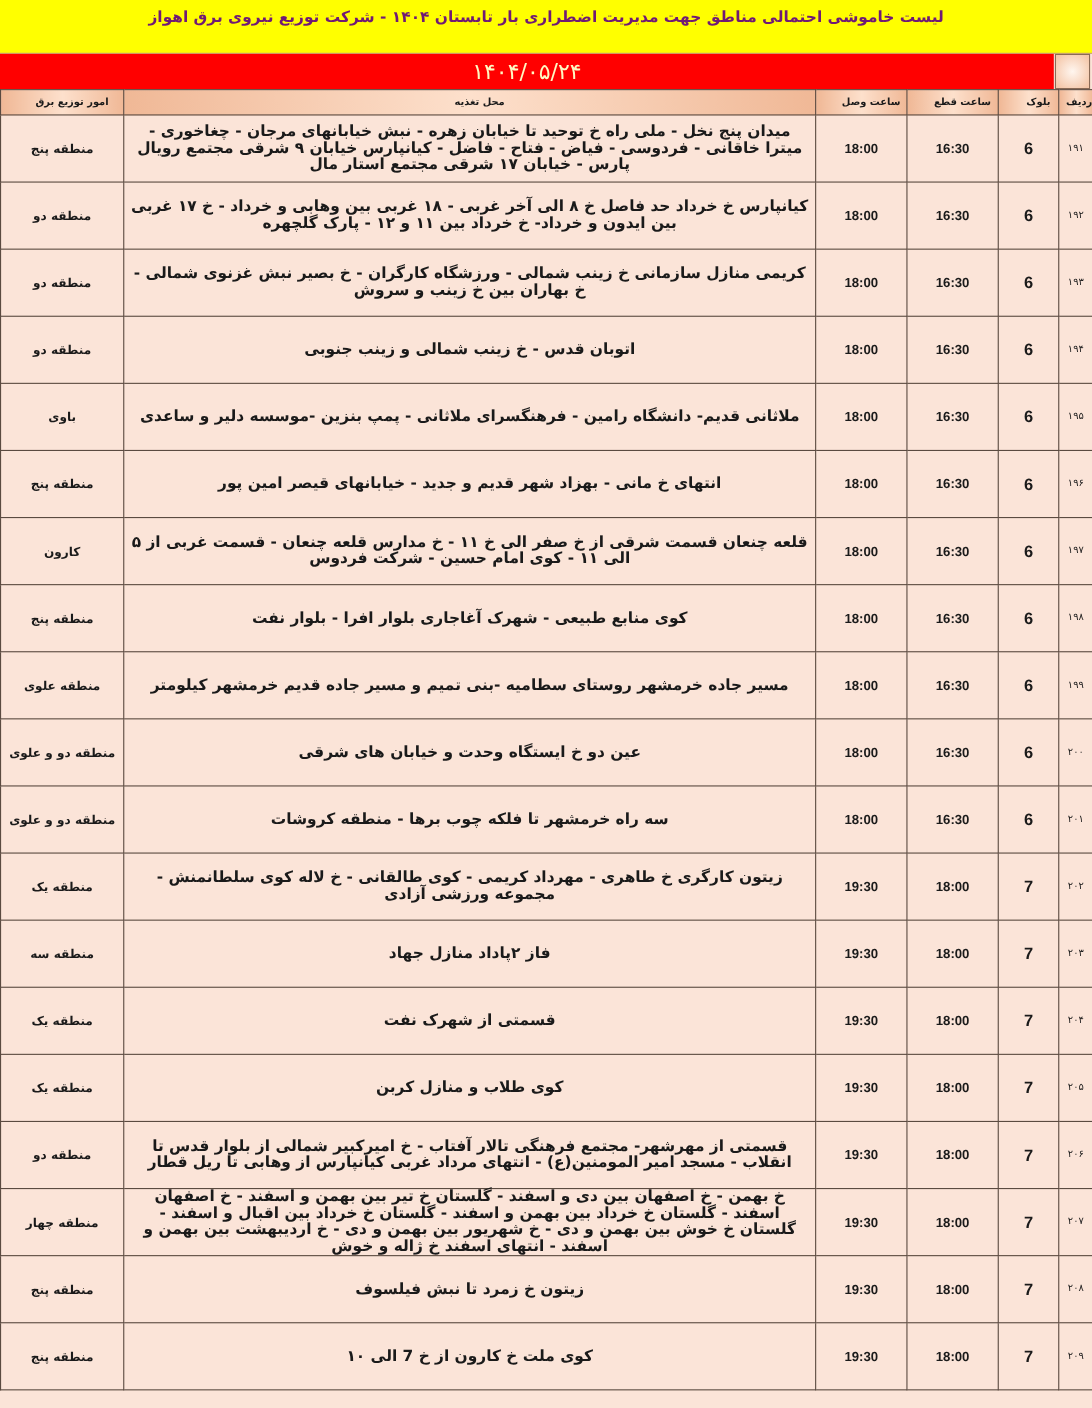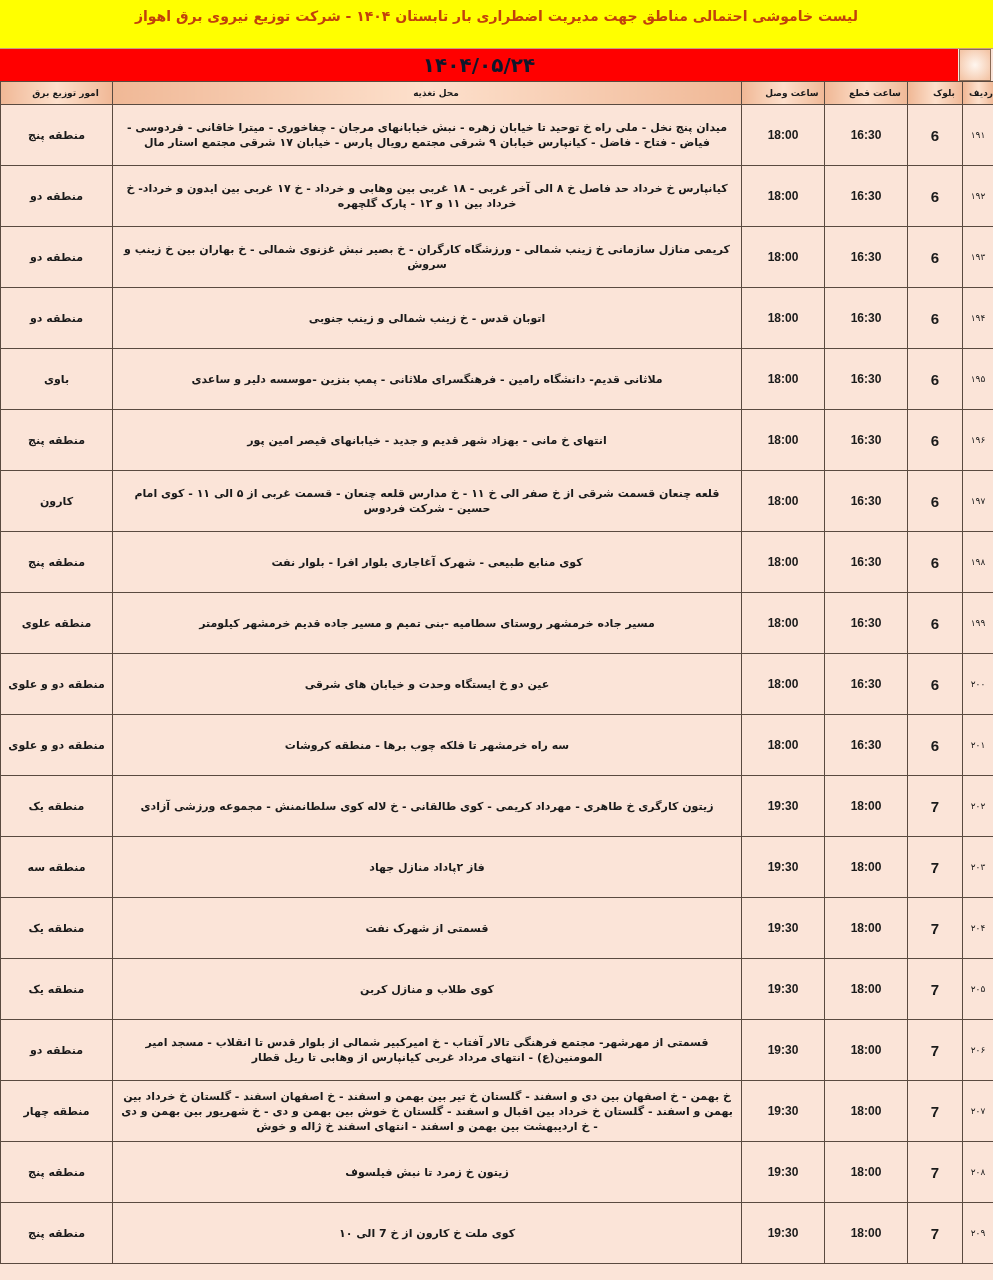--- a/index.html
+++ b/index.html
@@ -10,30 +10,30 @@
     position: relative;
   }
   .title-bar {
     position: absolute; left: 0; top: 0; width: 993px; height: 48px;
     background: #ffff00;
     display: flex; align-items: center; justify-content: center;
     border-bottom: 1px solid #c9a07a;
   }
   .title-bar span {
     font-family: "DejaVu Sans", sans-serif;
-    font-weight: bold; font-size: 14px; color: #c2410c;
+    font-weight: bold; font-size: 14px; color: #701a75;
     direction: rtl; position: relative; top: -8px;
   }
   .date-bar {
     position: absolute; left: 0; top: 49px; width: 958px; height: 32px;
     background: #ff0000;
     display: flex; align-items: center; justify-content: center;
   }
   .date-bar span {
-    font-weight: bold; font-size: 20px; color: #0f172a; letter-spacing: 1px;
+    font-weight: normal; font-size: 20px; color: #fef9c3; letter-spacing: 1px;
   }
   .corner-cell {
     position: absolute; left: 959px; top: 49px; width: 32px; height: 32px;
     background: radial-gradient(circle, #fff6ef 0%, #f4c6a8 90%);
     border: 1px solid #8a6a55; box-sizing: border-box;
   }
   table.grid {
     position: absolute; left: 0; top: 81px;
     width: 993px; border-collapse: collapse; table-layout: fixed;
   }
@@ -45,21 +45,21 @@
   table.grid th {
     height: 22px; font-size: 9px; font-weight: bold;
     background: linear-gradient(to right, #f0b896, #fde0cc 50%, #f0b896);
     direction: rtl;
     padding-left: 18px;
   }
   table.grid td { background: #fbe4d8; }
   tr.data-row td { height: 60px; }
   td.area { font-size: 11px; font-weight: bold; direction: rtl; }
   td.loc {
-    font-size: 11px; font-weight: bold; direction: rtl; line-height: 15px;
+    font-size: 14px; font-weight: bold; direction: rtl; line-height: 15px;
     padding: 0 6px !important;
   }
   td.time { font-family: "Liberation Sans", sans-serif; font-size: 12px; font-weight: bold; }
   td.block { font-family: "Liberation Sans", sans-serif; font-size: 15px; font-weight: bold; }
   td.rownum { font-size: 9px; font-weight: normal; }
 </style>
 </head>
 <body>
 
 <div class="title-bar">

